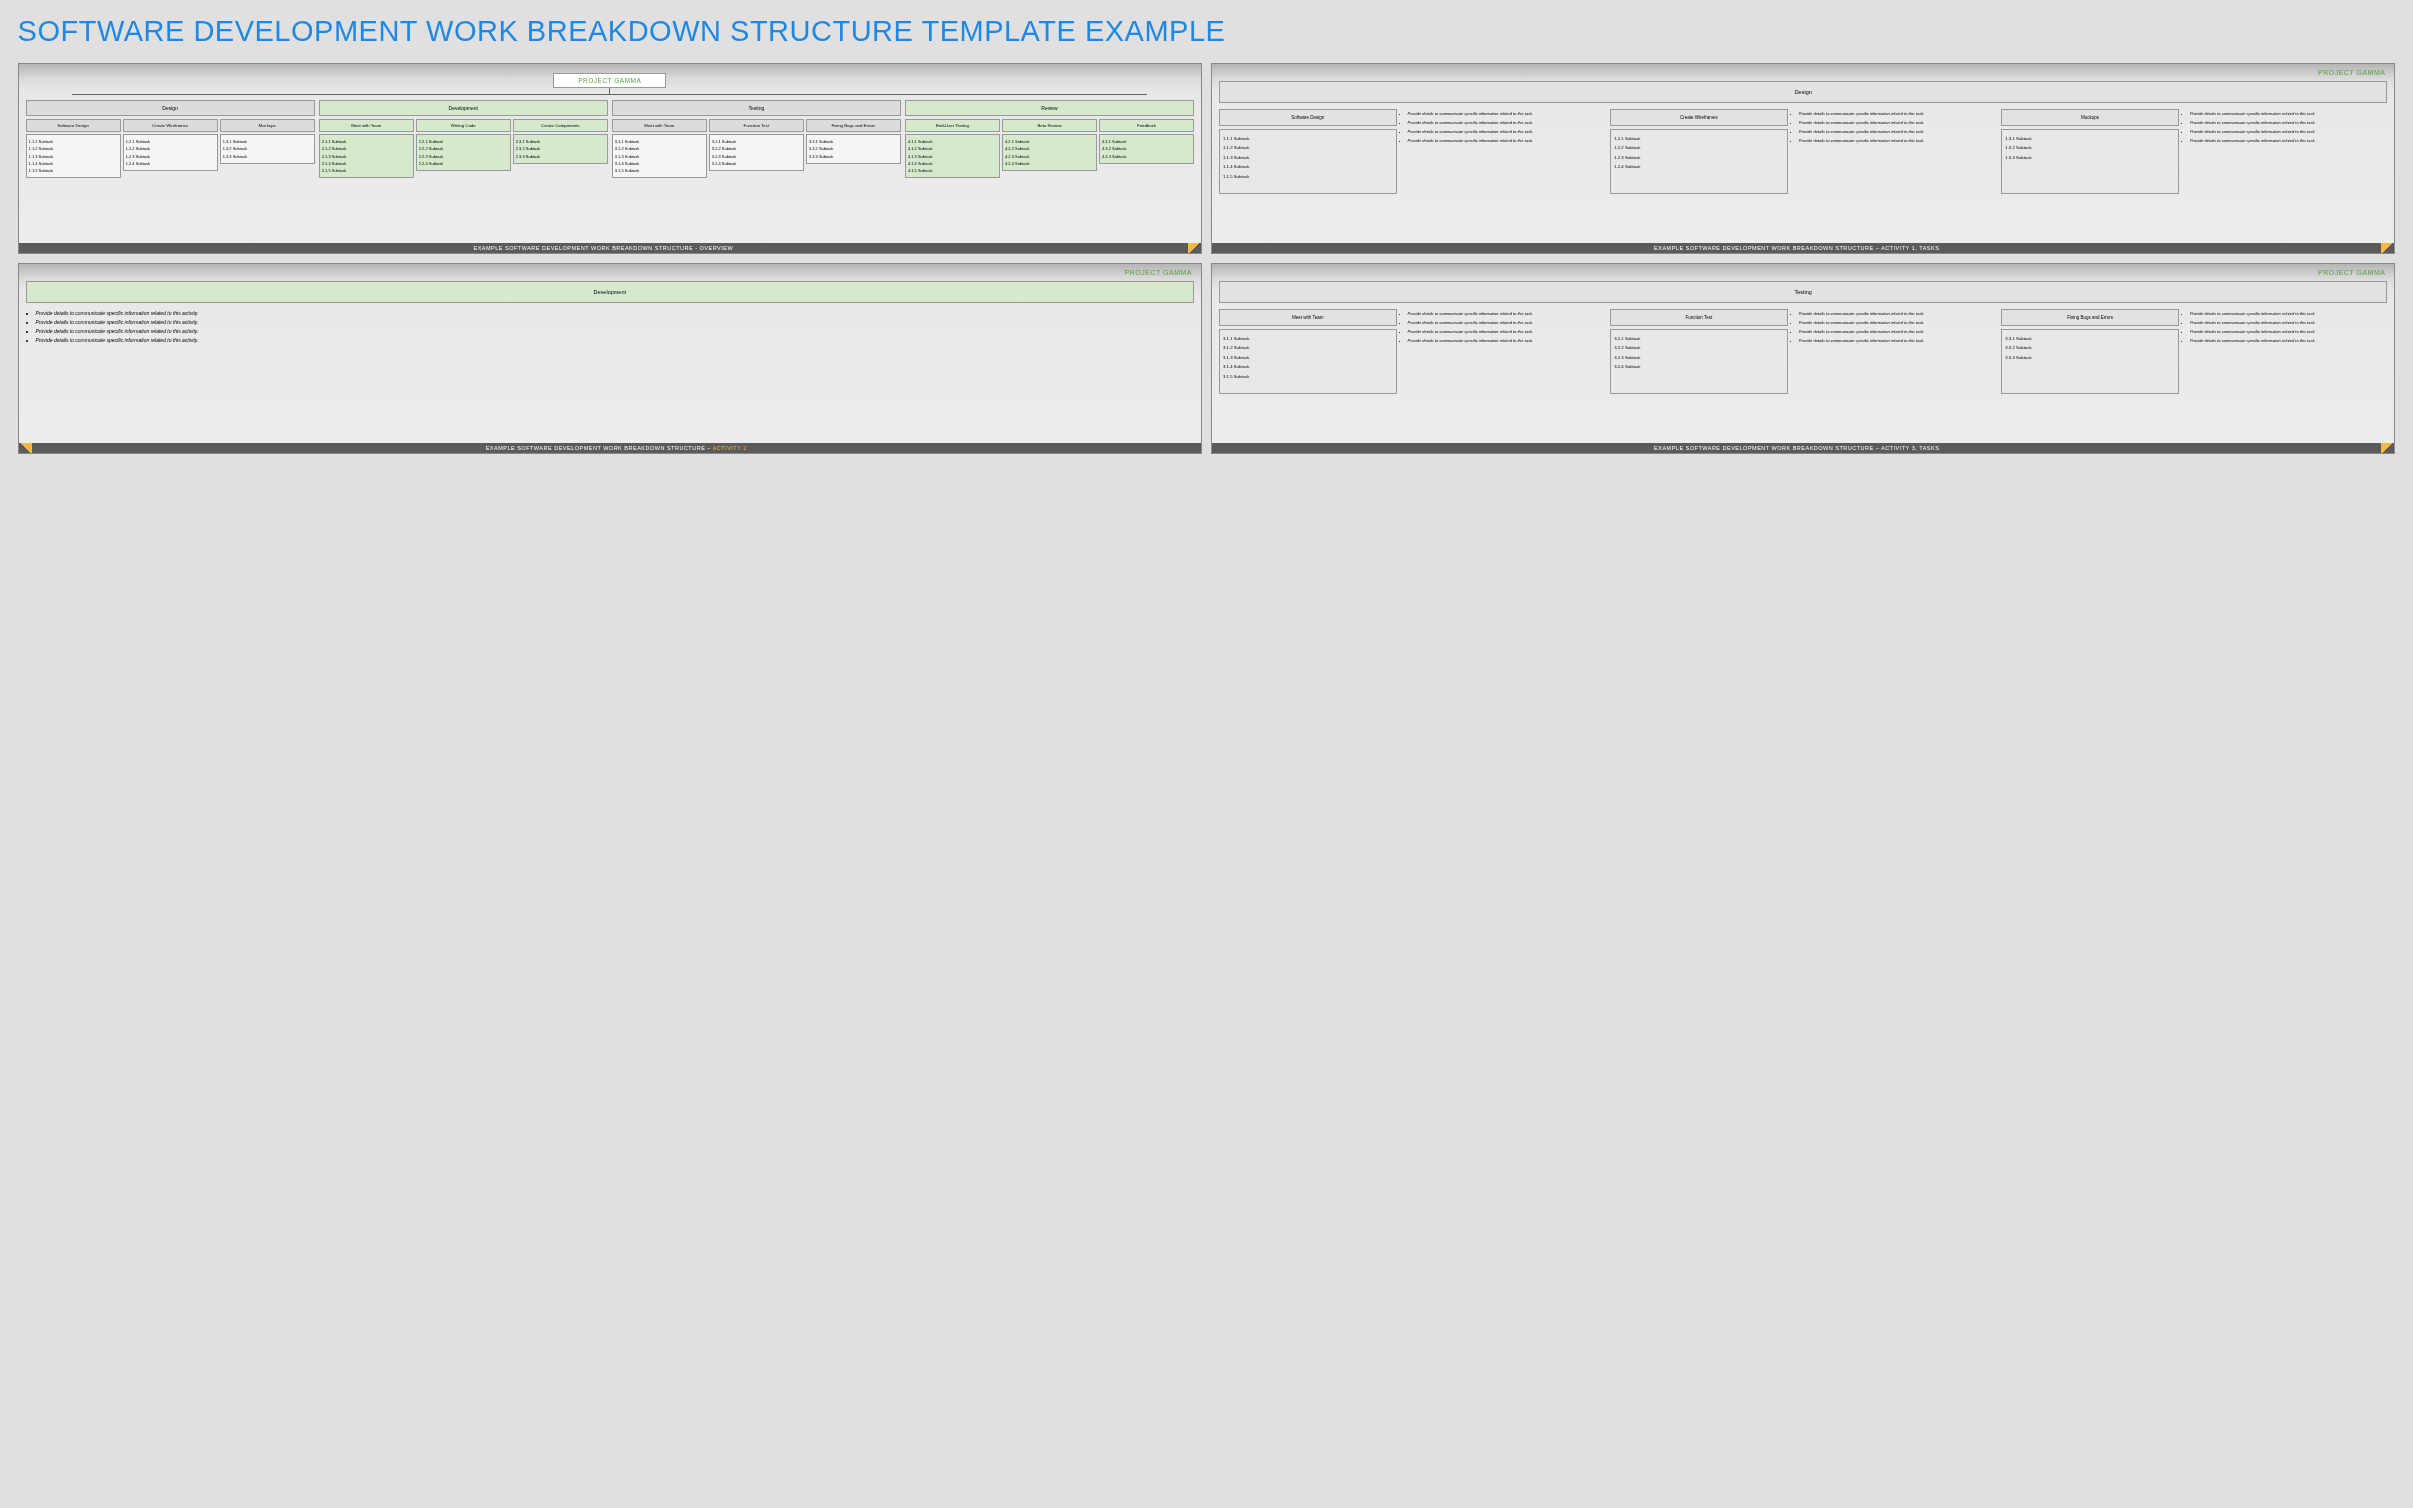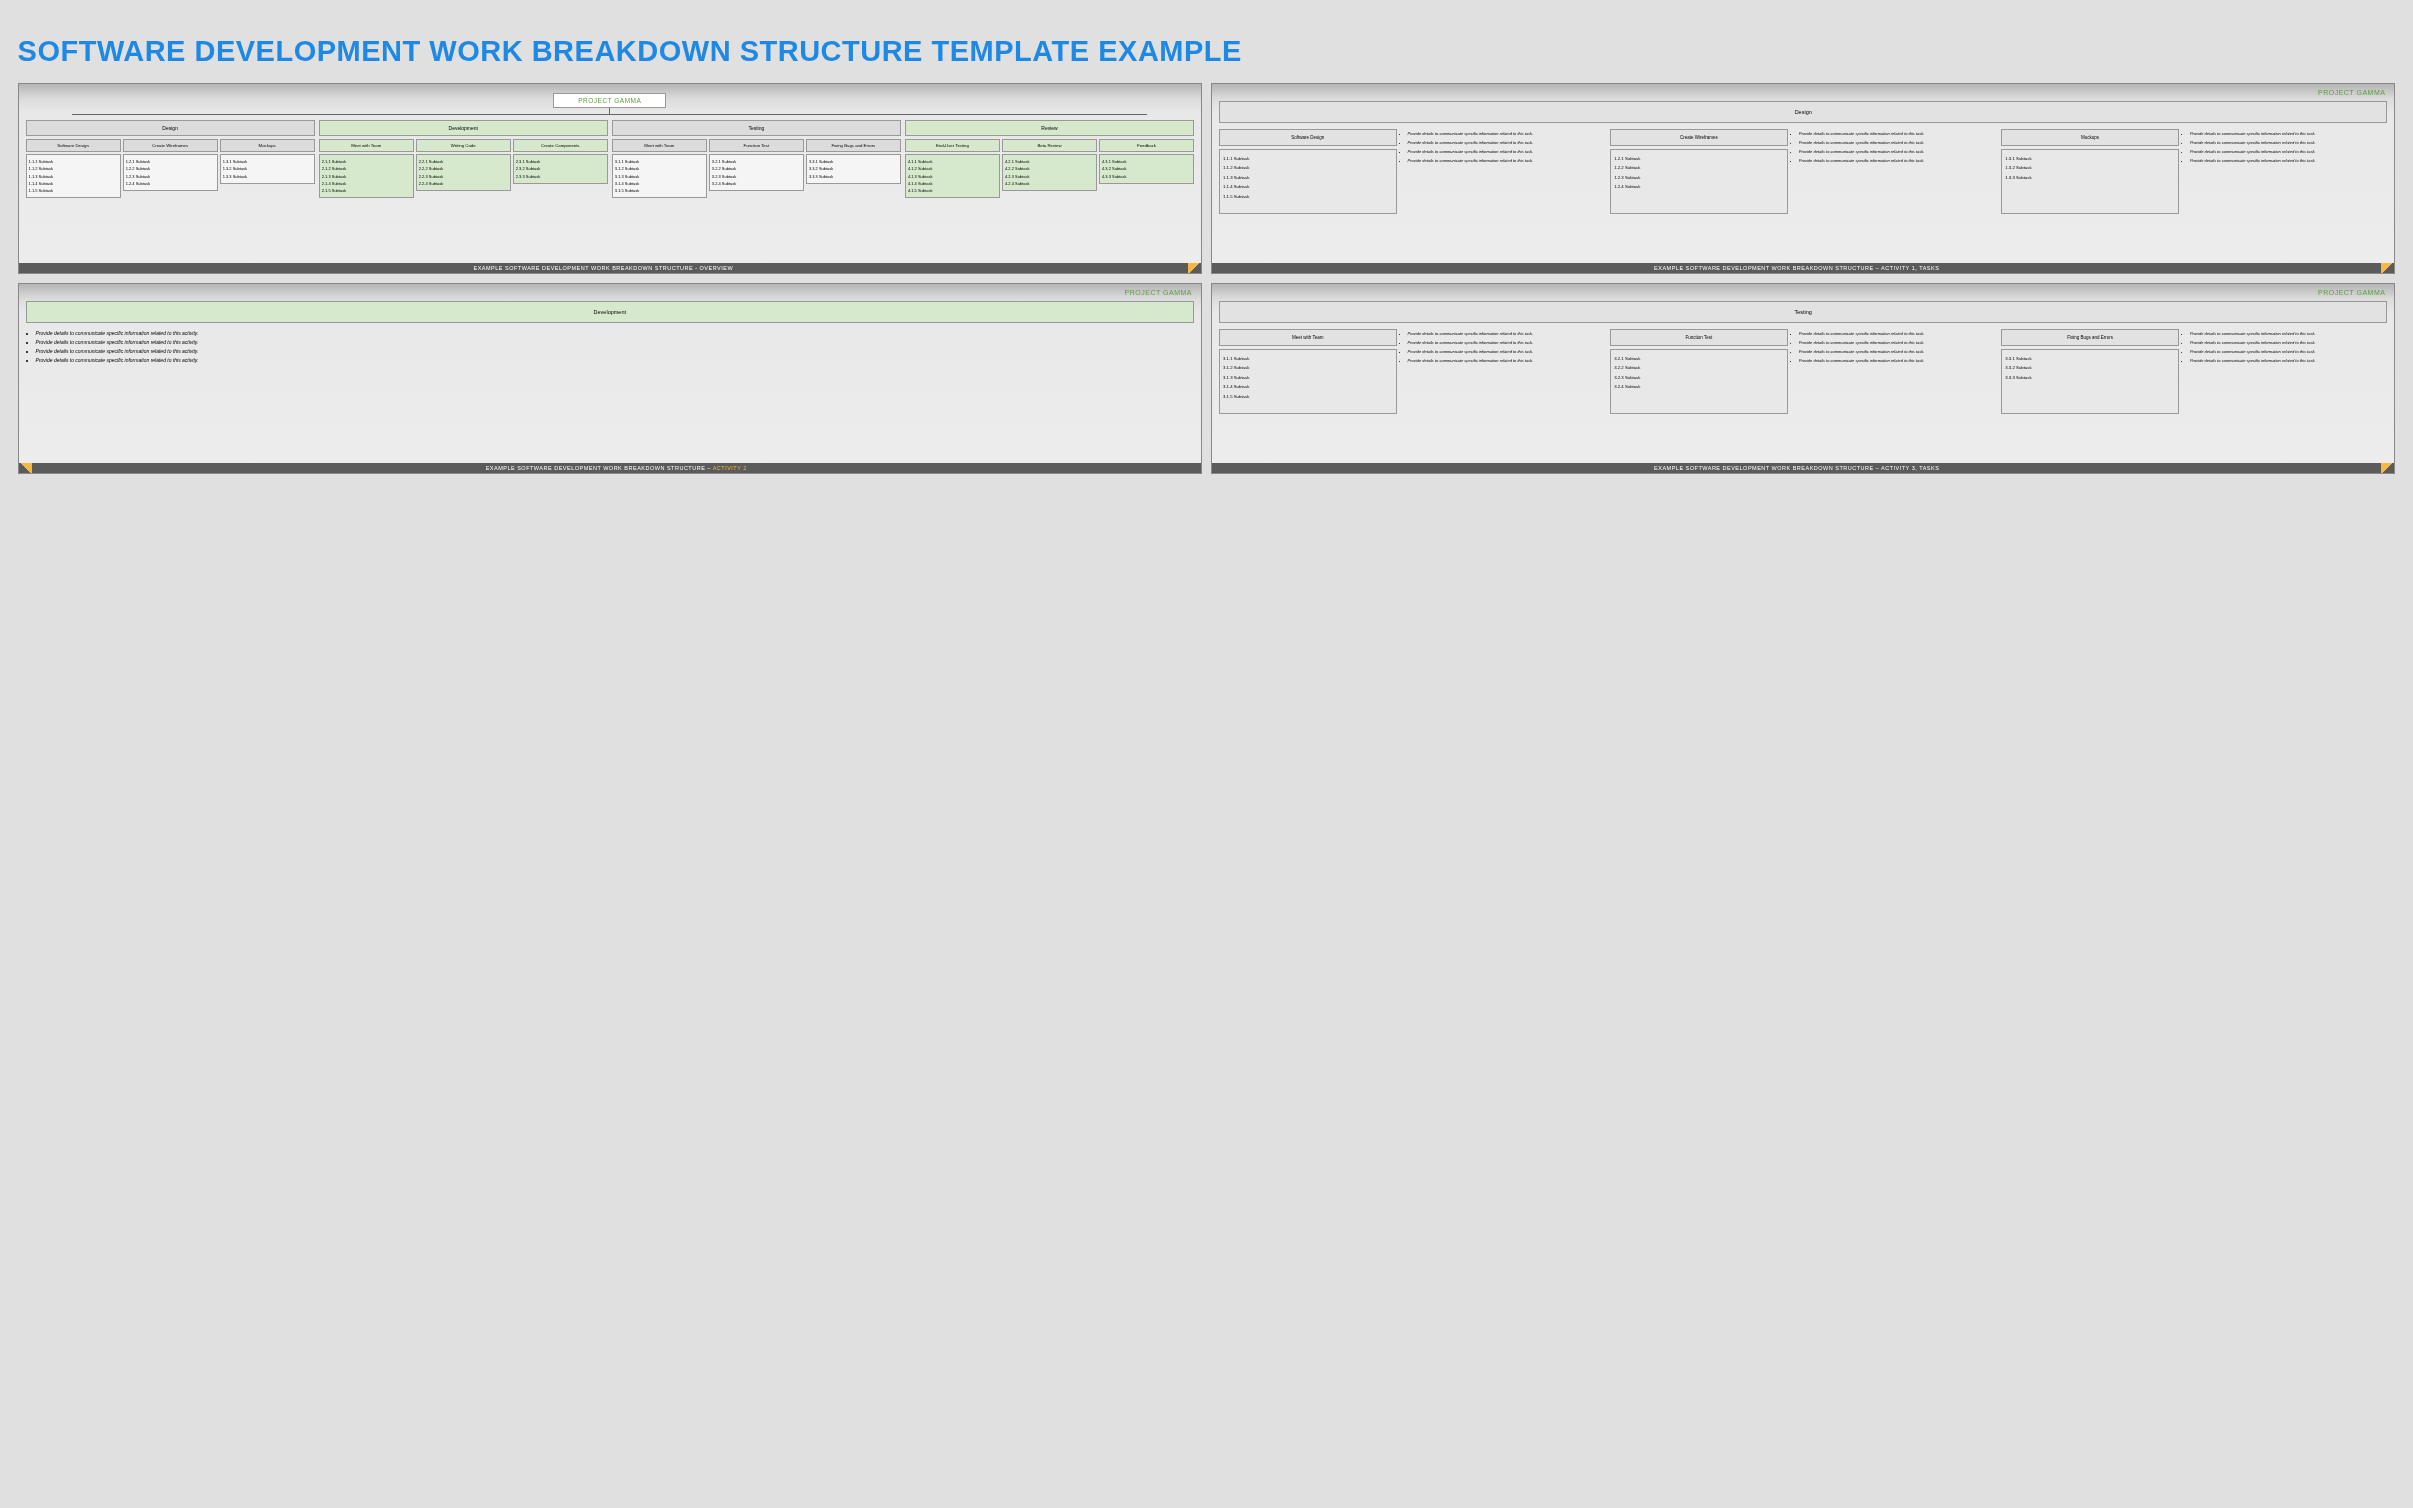--- a/index.html
+++ b/index.html
@@ -7,24 +7,23 @@
     background: #e0e0e0;
     font-family: Arial, Helvetica, sans-serif;
     padding: 15px 17.6px;
     width: 2413px;
     min-height: 1508px;
     transform-origin: top left;
   }
   .page-title {
     color: #1e88e5;
     font-size: 29px;
-    font-weight: 700;
+    font-weight: 400;
     letter-spacing: 0.5px;
     margin-bottom: 15px;
-    margin-top: 20px;
   }
   .grid {
     display: grid;
     grid-template-columns: 1fr 1fr;
     gap: 9px;
   }
   .slide {
     background: linear-gradient(to bottom, #b5b5b5 0%, #dcdcdc 8%, #e8e8e8 15%, #ededed 100%);
     border: 0.5px solid #888;
     position: relative;

